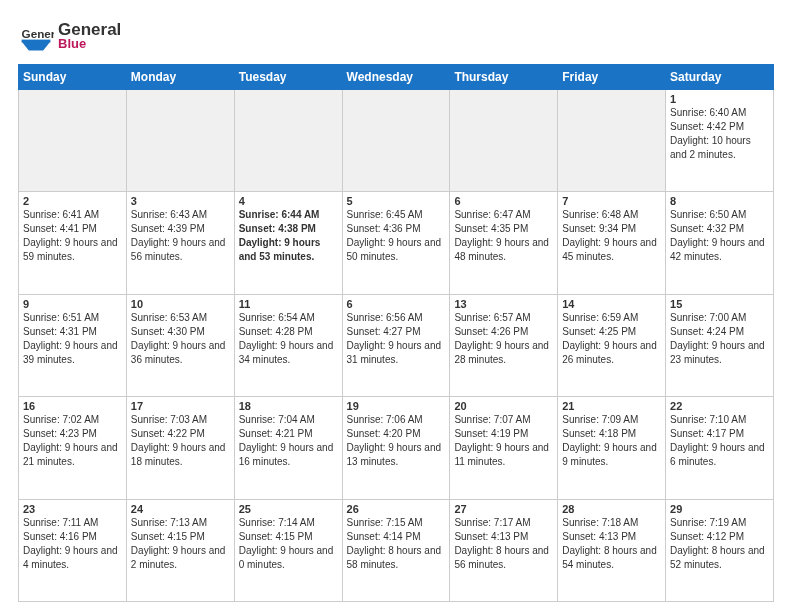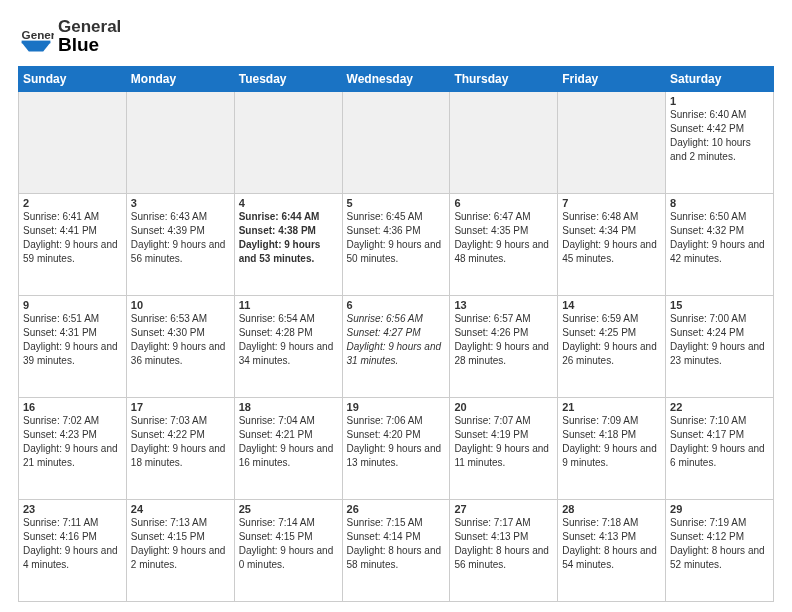--- a/index.html
+++ b/index.html
@@ -91,21 +91,21 @@
   <div class="header">
     <div class="logo">
       <svg class="logo-icon" viewBox="0 0 40 40">
         <rect x="2" y="2" width="36" height="36" rx="4" fill="#fff"></rect>
         <text x="4" y="22" font-size="13" font-weight="bold" fill="#333" font-family="Arial">General</text>
         <polygon points="4,26 36,26 28,36 12,36" fill="#1a73c4"></polygon>
         <rect x="4" y="24" width="32" height="3" fill="#1a73c4"></rect>
       </svg>
       <div style="line-height:1.1">
         <div style="font-size:17px;font-weight:bold;color:#333;">General</div>
-        <div style="font-size:19px;font-weight:bold;color:#000000;margin-top:-2px;">Blue</div>
+        <div style="font-size:13px;font-weight:bold;color:#be185d;margin-top:-2px;">Blue</div>
       </div>
     </div>
     <div class="title-block">
       <div class="month-title"></div>
       <div class="location"></div>
     </div>
   </div>
 
   <table class="calendar">
     <thead>
@@ -161,21 +161,21 @@
           </td>
           <td>
             <span class="day-num">6</span>
             <div class="day-info" style="white-space: pre-line;">Sunrise: 6:47 AM
 Sunset: 4:35 PM
 Daylight: 9 hours and 48 minutes.</div>
           </td>
           <td>
             <span class="day-num">7</span>
             <div class="day-info" style="white-space: pre-line;">Sunrise: 6:48 AM
-Sunset: 4:34 PM
+Sunset: 9:34 PM
 Daylight: 9 hours and 45 minutes.</div>
           </td>
           <td>
             <span class="day-num">8</span>
             <div class="day-info" style="white-space: pre-line;">Sunrise: 6:50 AM
 Sunset: 4:32 PM
 Daylight: 9 hours and 42 minutes.</div>
           </td>
         </tr>
         <tr>
@@ -192,21 +192,21 @@
 Daylight: 9 hours and 36 minutes.</div>
           </td>
           <td>
             <span class="day-num">11</span>
             <div class="day-info" style="white-space: pre-line;">Sunrise: 6:54 AM
 Sunset: 4:28 PM
 Daylight: 9 hours and 34 minutes.</div>
           </td>
           <td>
             <span class="day-num">6</span>
-            <div class="day-info" style="white-space: pre-line; font-style: italic;">Sunrise: 6:56 AM
+            <div class="day-info" style="white-space: pre-line;">Sunrise: 6:56 AM
 Sunset: 4:27 PM
 Daylight: 9 hours and 31 minutes.</div>
           </td>
           <td>
             <span class="day-num">13</span>
             <div class="day-info" style="white-space: pre-line;">Sunrise: 6:57 AM
 Sunset: 4:26 PM
 Daylight: 9 hours and 28 minutes.</div>
           </td>
           <td>

